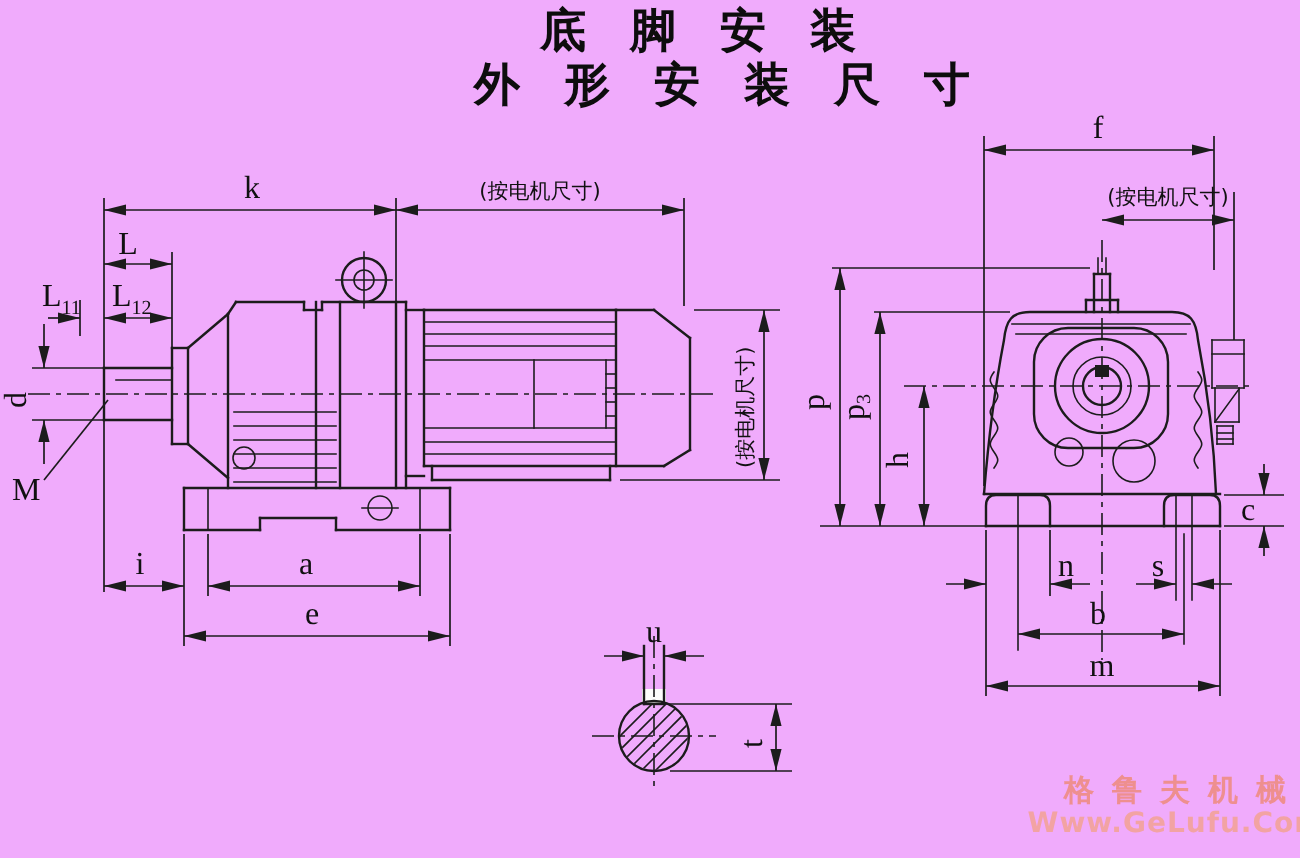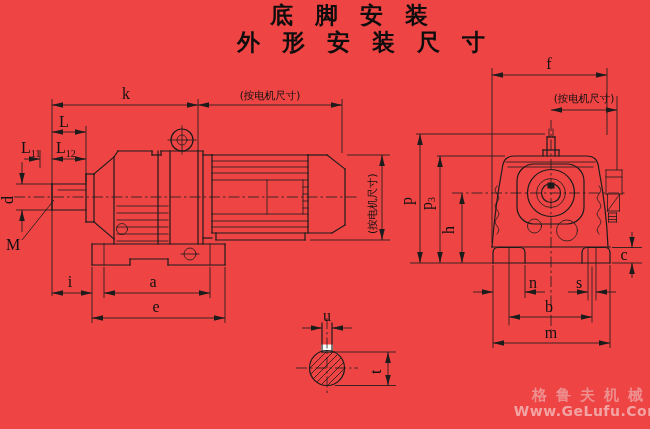--- a/index.html
+++ b/index.html
@@ -1,16 +1,16 @@
 <!DOCTYPE html>
 <html><head>
 <meta charset="utf-8">
 <style>
   html,body{margin:0;padding:0;background:#fdfdfb;}
-  #stage{position:relative;width:650px;height:429px;background:#ef4444;overflow:hidden;
+  #stage{position:relative;width:650px;height:429px;background:#f0abfc;overflow:hidden;
          font-family:"Liberation Serif",serif;}
   svg{position:absolute;left:0;top:0;}
   .o{stroke:#1c1c1c;fill:none;stroke-width:1.2;stroke-linecap:square;}
   .f{stroke:#1c1c1c;fill:none;stroke-width:.8;stroke-linecap:square;}
   .d{stroke:#1c1c1c;fill:none;stroke-width:.85;stroke-linecap:butt;}
   .cl{stroke:#1c1c1c;fill:none;stroke-width:.8;stroke-dasharray:11 3 2.5 3;}
   .lbl{font:16px "Liberation Serif",serif;fill:#111;}
   .sub{font-size:10px;}
   .note{font:10.5px "DejaVu Sans",sans-serif;fill:#111;}
   .ttl{font:bold 23px "DejaVu Sans",sans-serif;fill:#0d0d0d;letter-spacing:22px;}

